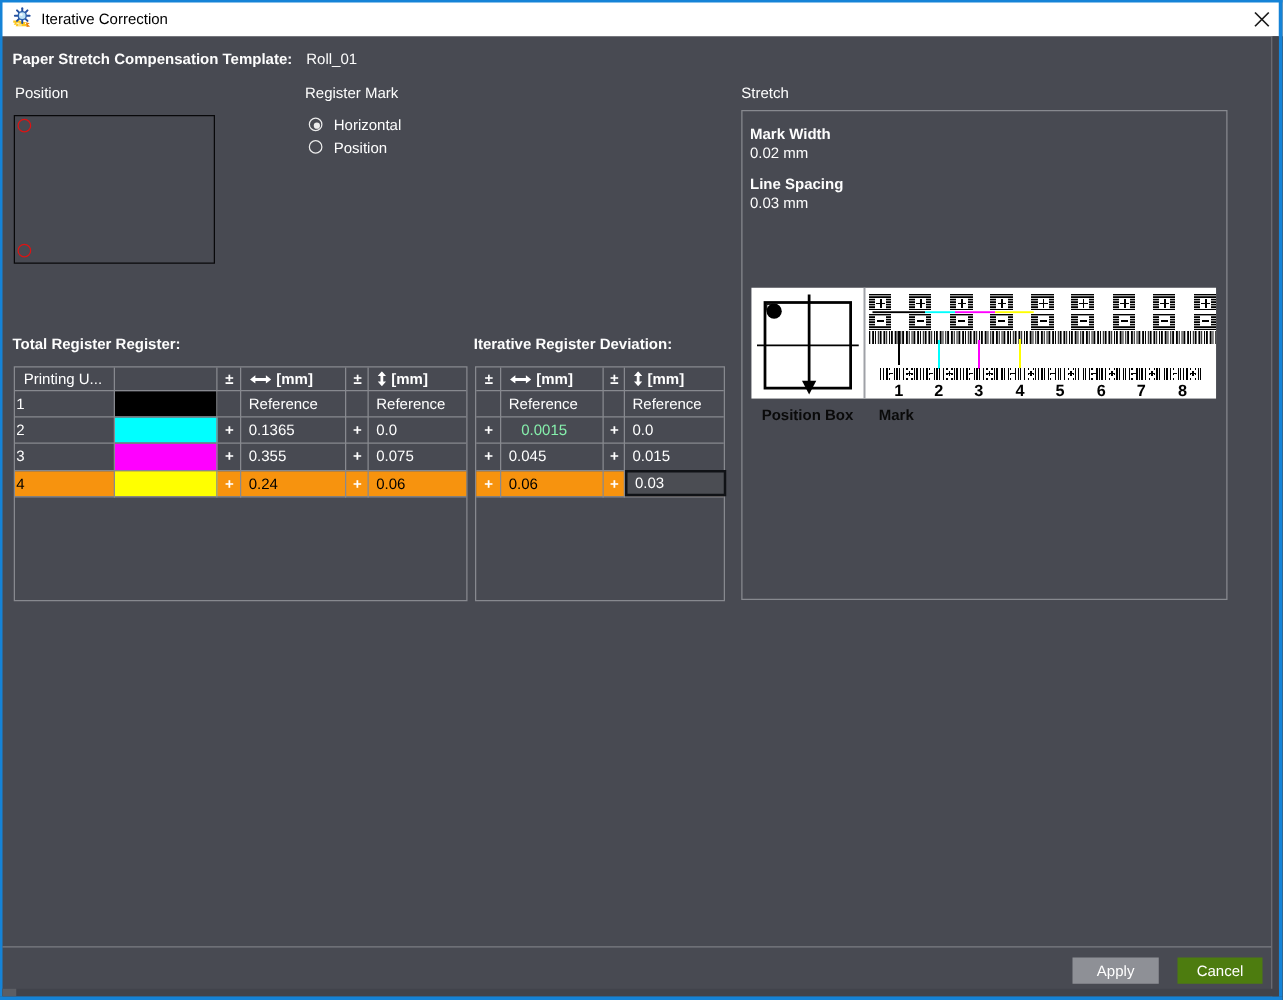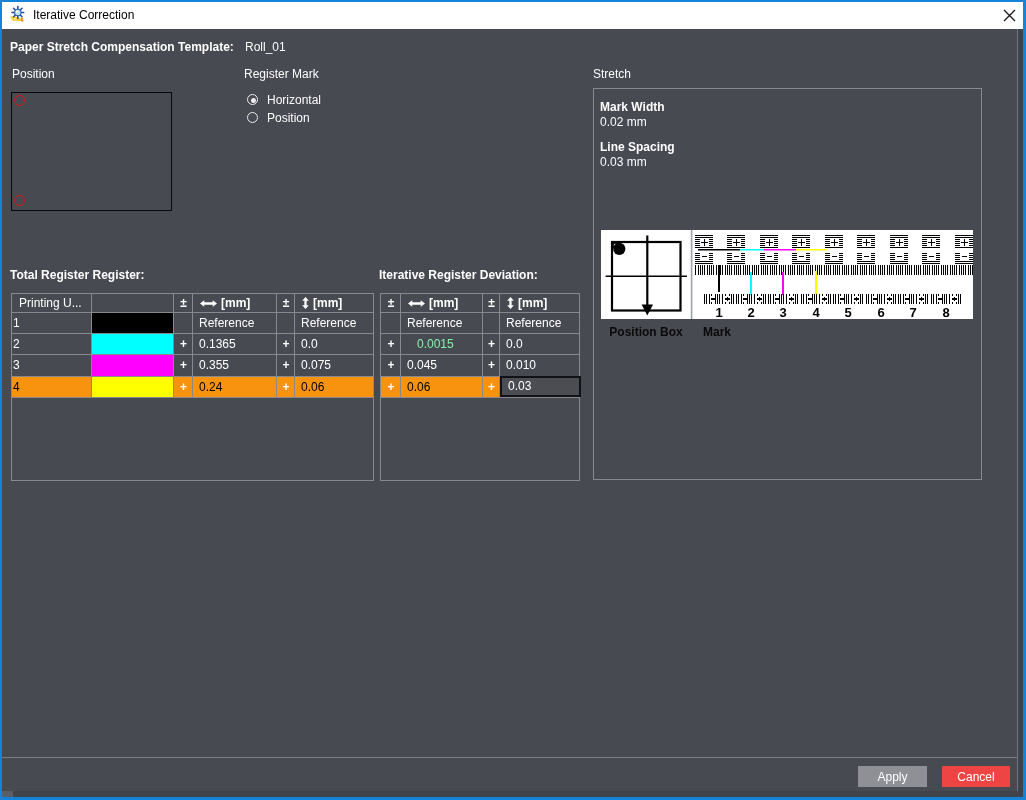--- a/index.html
+++ b/index.html
@@ -108,21 +108,21 @@
     <div style="position:absolute;left:20.0px;top:19.0px;width:82.0px;height:20.2px;display:flex;align-items:center;justify-content:flex-start;padding-left:6px;color:#fff;box-sizing:border-box;">Reference</div>
     <div style="position:absolute;left:102.0px;top:19.0px;width:17.0px;height:20.2px;display:flex;align-items:center;justify-content:flex-start;padding-left:6px;color:#fff;box-sizing:border-box;"></div>
     <div style="position:absolute;left:119.0px;top:19.0px;width:81.0px;height:20.2px;display:flex;align-items:center;justify-content:flex-start;padding-left:6px;color:#fff;box-sizing:border-box;">Reference</div>
     <div style="position:absolute;left:0.0px;top:40.2px;width:20.0px;height:20.2px;display:flex;align-items:center;justify-content:center;font-weight:bold;color:#fff;box-sizing:border-box;">+</div>
     <div style="position:absolute;left:20.0px;top:40.2px;width:82.0px;height:20.2px;display:flex;align-items:center;justify-content:flex-start;padding-left:6px;color:#86efac;box-sizing:border-box;margin-left:10px;">0.0015</div>
     <div style="position:absolute;left:102.0px;top:40.2px;width:17.0px;height:20.2px;display:flex;align-items:center;justify-content:center;font-weight:bold;color:#fff;box-sizing:border-box;">+</div>
     <div style="position:absolute;left:119.0px;top:40.2px;width:81.0px;height:20.2px;display:flex;align-items:center;justify-content:flex-start;padding-left:6px;color:#fff;box-sizing:border-box;">0.0</div>
     <div style="position:absolute;left:0.0px;top:61.4px;width:20.0px;height:20.2px;display:flex;align-items:center;justify-content:center;font-weight:bold;color:#fff;box-sizing:border-box;">+</div>
     <div style="position:absolute;left:20.0px;top:61.4px;width:82.0px;height:20.2px;display:flex;align-items:center;justify-content:flex-start;padding-left:6px;color:#fff;box-sizing:border-box;">0.045</div>
     <div style="position:absolute;left:102.0px;top:61.4px;width:17.0px;height:20.2px;display:flex;align-items:center;justify-content:center;font-weight:bold;color:#fff;box-sizing:border-box;">+</div>
-    <div style="position:absolute;left:119.0px;top:61.4px;width:81.0px;height:20.2px;display:flex;align-items:center;justify-content:flex-start;padding-left:6px;color:#fff;box-sizing:border-box;">0.010</div>
+    <div style="position:absolute;left:119.0px;top:61.4px;width:81.0px;height:20.2px;display:flex;align-items:center;justify-content:flex-start;padding-left:6px;color:#fff;box-sizing:border-box;">0.015</div>
     <div style="position:absolute;left:0.0px;top:82.6px;width:20.0px;height:20.2px;display:flex;align-items:center;justify-content:center;font-weight:bold;color:#fff;box-sizing:border-box;">+</div>
     <div style="position:absolute;left:20.0px;top:82.6px;width:82.0px;height:20.2px;display:flex;align-items:center;justify-content:flex-start;padding-left:6px;color:#000;box-sizing:border-box;">0.06</div>
     <div style="position:absolute;left:102.0px;top:82.6px;width:17.0px;height:20.2px;display:flex;align-items:center;justify-content:center;font-weight:bold;color:#fff;box-sizing:border-box;">+</div>
     <div style="position:absolute;left:19.0px;top:0;width:1px;height:103.8px;background:#87898f"></div>
     <div style="position:absolute;left:101.0px;top:0;width:1px;height:103.8px;background:#87898f"></div>
     <div style="position:absolute;left:118.0px;top:0;width:1px;height:103.8px;background:#87898f"></div>
     <div style="position:absolute;left:0;top:18.0px;width:198px;height:1px;background:#87898f"></div>
     <div style="position:absolute;left:0;top:39.2px;width:198px;height:1px;background:#87898f"></div>
     <div style="position:absolute;left:0;top:60.4px;width:198px;height:1px;background:#87898f"></div>
     <div style="position:absolute;left:0;top:81.6px;width:198px;height:1px;background:#87898f"></div>
@@ -234,12 +234,12 @@
     <text x="215" y="87" font-family="Liberation Sans, sans-serif" font-size="13" font-weight="bold" fill="#000" text-anchor="middle">4</text>
     <text x="247" y="87" font-family="Liberation Sans, sans-serif" font-size="13" font-weight="bold" fill="#000" text-anchor="middle">5</text>
     <text x="280" y="87" font-family="Liberation Sans, sans-serif" font-size="13" font-weight="bold" fill="#000" text-anchor="middle">6</text>
     <text x="312" y="87" font-family="Liberation Sans, sans-serif" font-size="13" font-weight="bold" fill="#000" text-anchor="middle">7</text>
     <text x="345" y="87" font-family="Liberation Sans, sans-serif" font-size="13" font-weight="bold" fill="#000" text-anchor="middle">8</text>
   </svg>
 <div class="ab b" style="left:601px;top:325px;width:90px;text-align:center;color:#0a0a0a">Position Box</div>
 <div class="ab b" style="left:703px;top:325px;width:280px;text-align:left;color:#0a0a0a">Mark</div>
 <div class="ab" style="left:2px;top:757px;width:1015px;height:1px;background:#7b7d83"></div>
 <div class="ab" style="left:858px;top:766px;width:69px;height:21px;background:#8e9096;color:#fff;display:flex;align-items:center;justify-content:center">Apply</div>
-<div class="ab" style="left:942px;top:766px;width:68px;height:21px;background:#ef4444;color:#fff;display:flex;align-items:center;justify-content:center">Cancel</div>
+<div class="ab" style="left:942px;top:766px;width:68px;height:21px;background:#4d7c0f;color:#fff;display:flex;align-items:center;justify-content:center">Cancel</div>
 </body></html>

